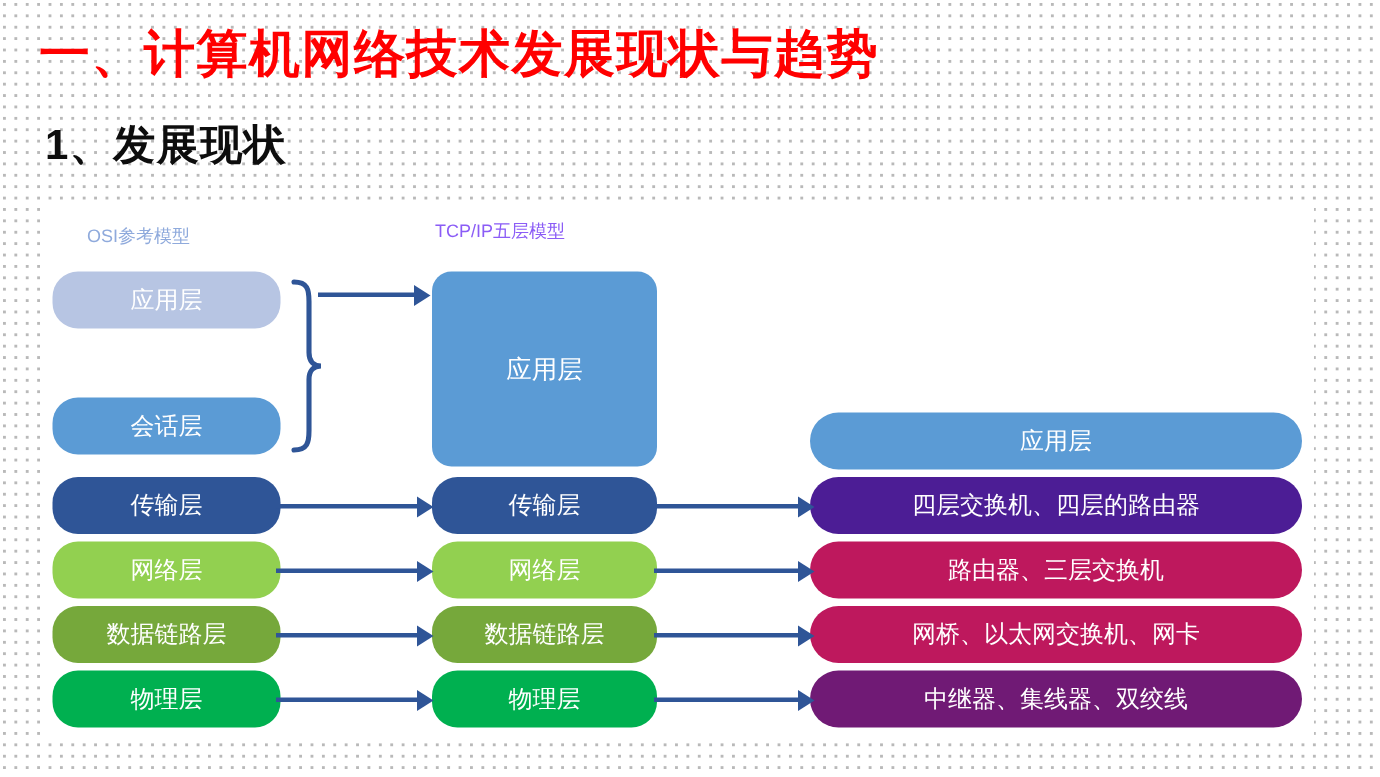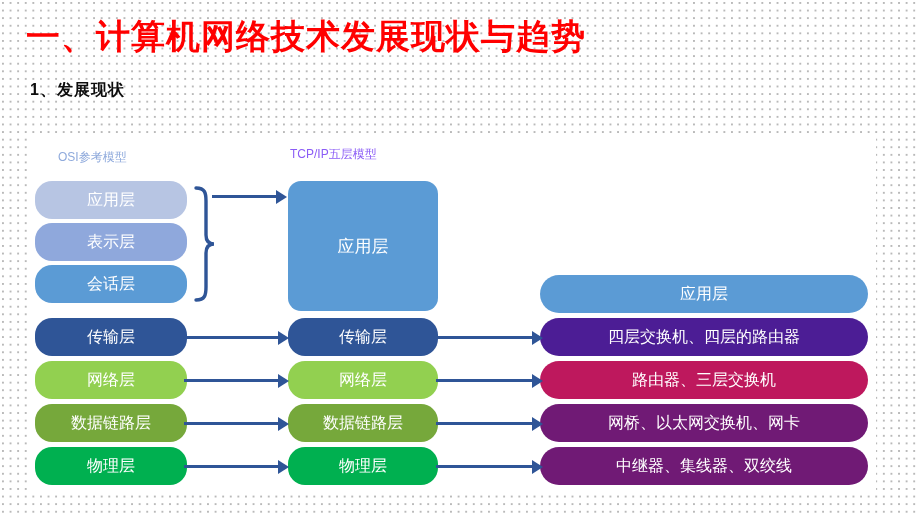--- a/index.html
+++ b/index.html
@@ -34,21 +34,21 @@
     font-weight: bold;
     color: #ff0000;
     letter-spacing: 1px;
     white-space: nowrap;
     line-height: 1.2;
   }
   #sub-title {
     position: absolute;
     left: 30px;
     top: 80px;
-    font-size: 16px;
+    font-size: 28px;
     font-weight: bold;
     color: #0d0d0d;
     letter-spacing: 1px;
     white-space: nowrap;
     line-height: 1.2;
   }
 
   
   #diagram-panel {
     position: absolute;
@@ -150,21 +150,20 @@
 
   <div id="main-title" style="color: rgb(255, 0, 0);">一、计算机网络技术发展现状与趋势</div>
   <div id="sub-title" style="color: rgb(13, 13, 13);">1、发展现状</div>
 
   <div id="diagram-panel">
 
     <div class="col-header" id="osi-header" style="color: rgb(143, 170, 220);">OSI参考模型</div>
     <div class="col-header" id="tcpip-header" style="color: #8b5cf6;">TCP/IP五层模型</div>
 
     <div class="layer-box osi-box" style="top: 44px; background-color: rgb(183, 197, 227);">应用层</div>
-    <div class="layer-box osi-box" style="top: 86px; background-color: rgb(143, 168, 220);">表示层</div>
     <div class="layer-box osi-box" style="top: 128px; background-color: rgb(91, 155, 213);">会话层</div>
     <div class="layer-box osi-box" style="top: 181px; background-color: rgb(47, 85, 151);">传输层</div>
     <div class="layer-box osi-box" style="top: 224px; background-color: rgb(146, 208, 80);">网络层</div>
     <div class="layer-box osi-box" style="top: 267px; background-color: rgb(118, 168, 59);">数据链路层</div>
     <div class="layer-box osi-box" style="top: 310px; background-color: rgb(0, 176, 80);">物理层</div>
 
     <svg id="brace" viewBox="0 0 34 118" fill="none" xmlns="http://www.w3.org/2000/svg">
       <path d="M4 3 C 13 3, 14 8, 14 16 L14 50 C14 56, 17 59, 22 59 C17 59, 14 62, 14 68 L14 102 C14 110, 13 115, 4 115" stroke="#2f5597" stroke-width="3.4" fill="none" stroke-linecap="round"></path>
     </svg>
 
@@ -192,21 +191,21 @@
       <div class="arrow-head" style="left: 94px; border-left-color: rgb(47, 85, 151);"></div>
     </div>
     <div class="arrow" style="left:152px; top:318px; width:108px;">
       <div class="arrow-line" style="width: 96px; background: rgb(47, 85, 151);"></div>
       <div class="arrow-head" style="left: 94px; border-left-color: rgb(47, 85, 151);"></div>
     </div>
 
     <div class="layer-box dev-box" style="top: 138px; background-color: rgb(91, 155, 213);">应用层</div>
     <div class="layer-box dev-box" style="top: 181px; background-color: #4c1d95;">四层交换机、四层的路由器</div>
     <div class="layer-box dev-box" style="top: 224px; background-color: #be185d;">路由器、三层交换机</div>
-    <div class="layer-box dev-box" style="top: 267px; background-color: #701a75;">网桥、以太网交换机、网卡</div>
+    <div class="layer-box dev-box" style="top: 267px; background-color: #be185d;">网桥、以太网交换机、网卡</div>
     <div class="layer-box dev-box" style="top: 310px; background-color: #701a75;">中继器、集线器、双绞线</div>
 
     <div class="arrow" style="left:404px; top:189px; width:110px;">
       <div class="arrow-line" style="width: 98px; background: rgb(47, 85, 151);"></div>
       <div class="arrow-head" style="left: 96px; border-left-color: rgb(47, 85, 151);"></div>
     </div>
     <div class="arrow" style="left:404px; top:232px; width:110px;">
       <div class="arrow-line" style="width: 98px; background: rgb(47, 85, 151);"></div>
       <div class="arrow-head" style="left: 96px; border-left-color: rgb(47, 85, 151);"></div>
     </div>

